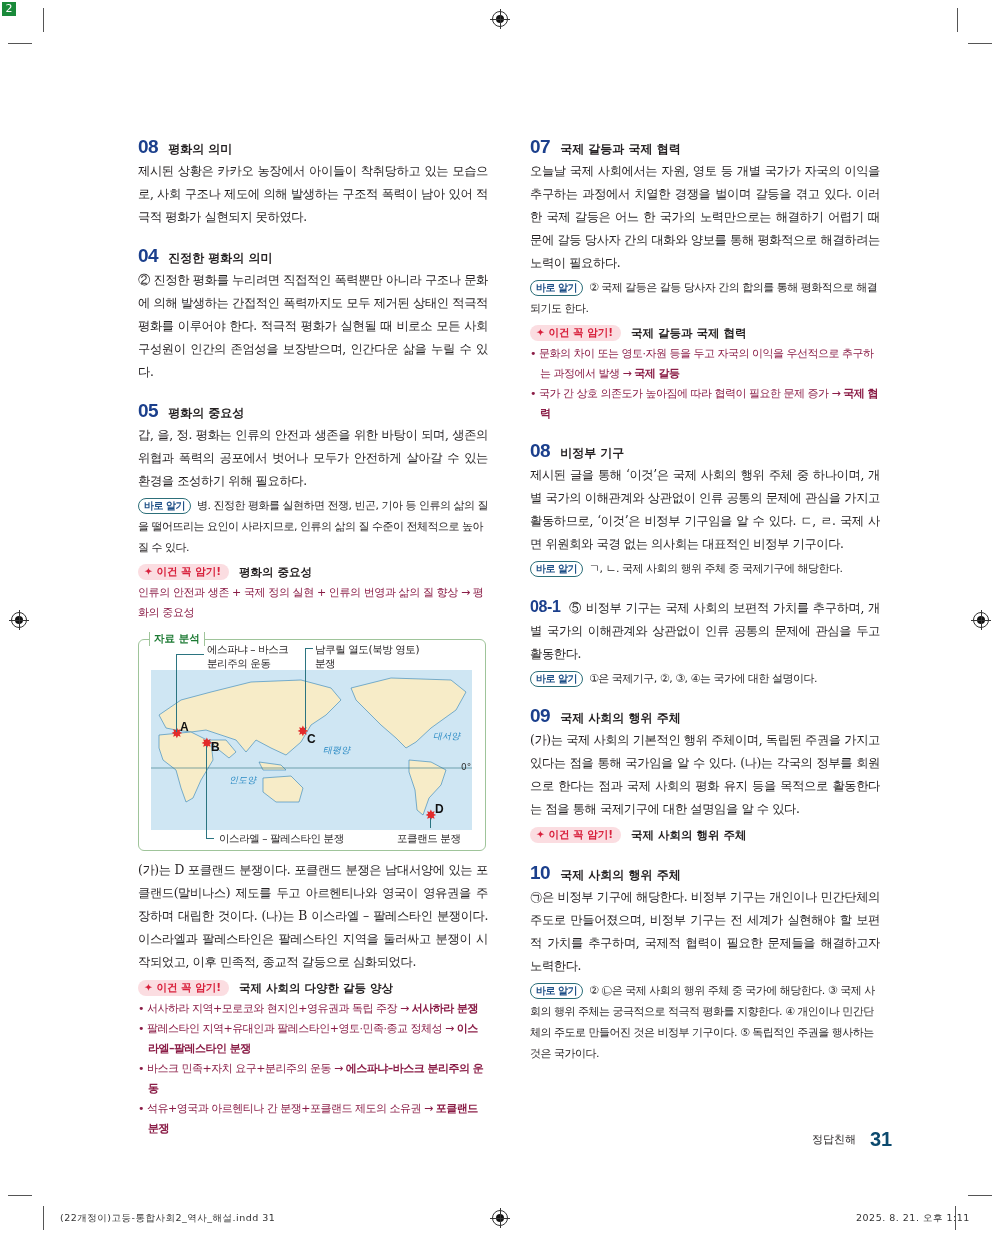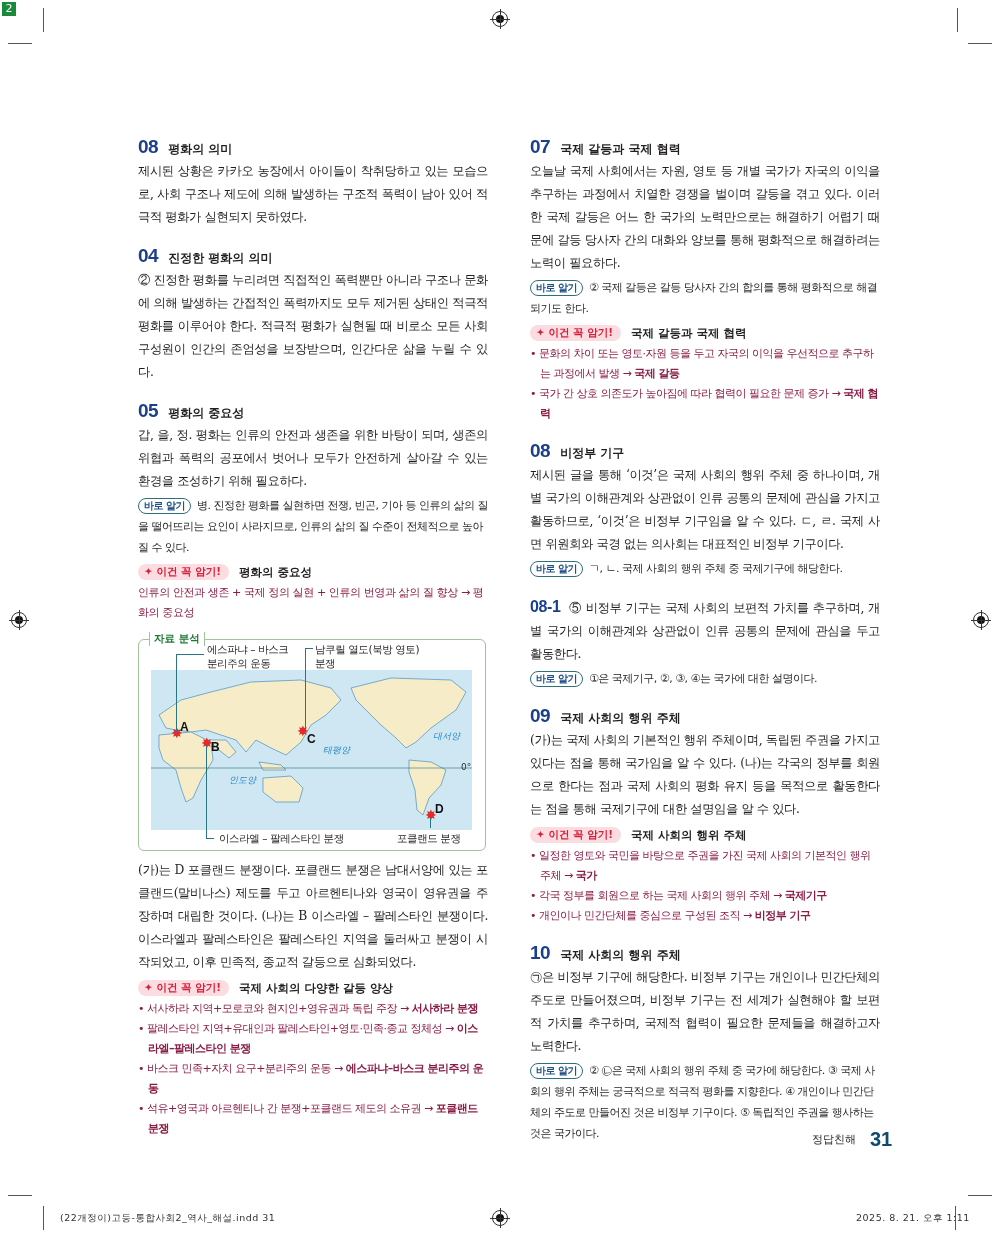--- a/index.html
+++ b/index.html
@@ -225,25 +225,20 @@
     <div class="sec-head">
         <span class="sec-num">09</span>
         <span class="sec-title">국제 사회의 행위 주체</span>
       </div>
     <div class="body">(가)는 국제 사회의 기본적인 행위 주체이며, 독립된 주권을 가지고 있다는 점을 통해 국가임을 알 수 있다. (나)는 각국의 정부를 회원으로 한다는 점과 국제 사회의 평화 유지 등을 목적으로 활동한다는 점을 통해 국제기구에 대한 설명임을 알 수 있다.</div>
     <div class="must">
       <div class="must-head">
           <span class="must-tag">✦ 이건 꼭 암기!</span>
           <span class="must-title">국제 사회의 행위 주체</span>
         </div>
-      <ul class="must-list">
-        <li><span>일정한 영토와 국민을 바탕으로 주권을 가진 국제 사회의 기본적인 행위 주체 → </span><b>국가</b></li>
-        <li><span>각국 정부를 회원으로 하는 국제 사회의 행위 주체 → </span><b>국제기구</b></li>
-        <li><span>개인이나 민간단체를 중심으로 구성된 조직 → </span><b>비정부 기구</b></li>
-      </ul>
     </div>
   </div>
 
   <div class="sec">
     <div class="sec-head">
         <span class="sec-num">10</span>
         <span class="sec-title">국제 사회의 행위 주체</span>
       </div>
     <div class="body">㉠은 비정부 기구에 해당한다. 비정부 기구는 개인이나 민간단체의 주도로 만들어졌으며, 비정부 기구는 전 세계가 실현해야 할 보편적 가치를 추구하며, 국제적 협력이 필요한 문제들을 해결하고자 노력한다.</div>
     <div class="baro"><span class="baro-tag">바로 알기</span><span>② ㉡은 국제 사회의 행위 주체 중 국가에 해당한다. ③ 국제 사회의 행위 주체는 궁극적으로 적극적 평화를 지향한다. ④ 개인이나 민간단체의 주도로 만들어진 것은 비정부 기구이다. ⑤ 독립적인 주권을 행사하는 것은 국가이다.</span></div>

